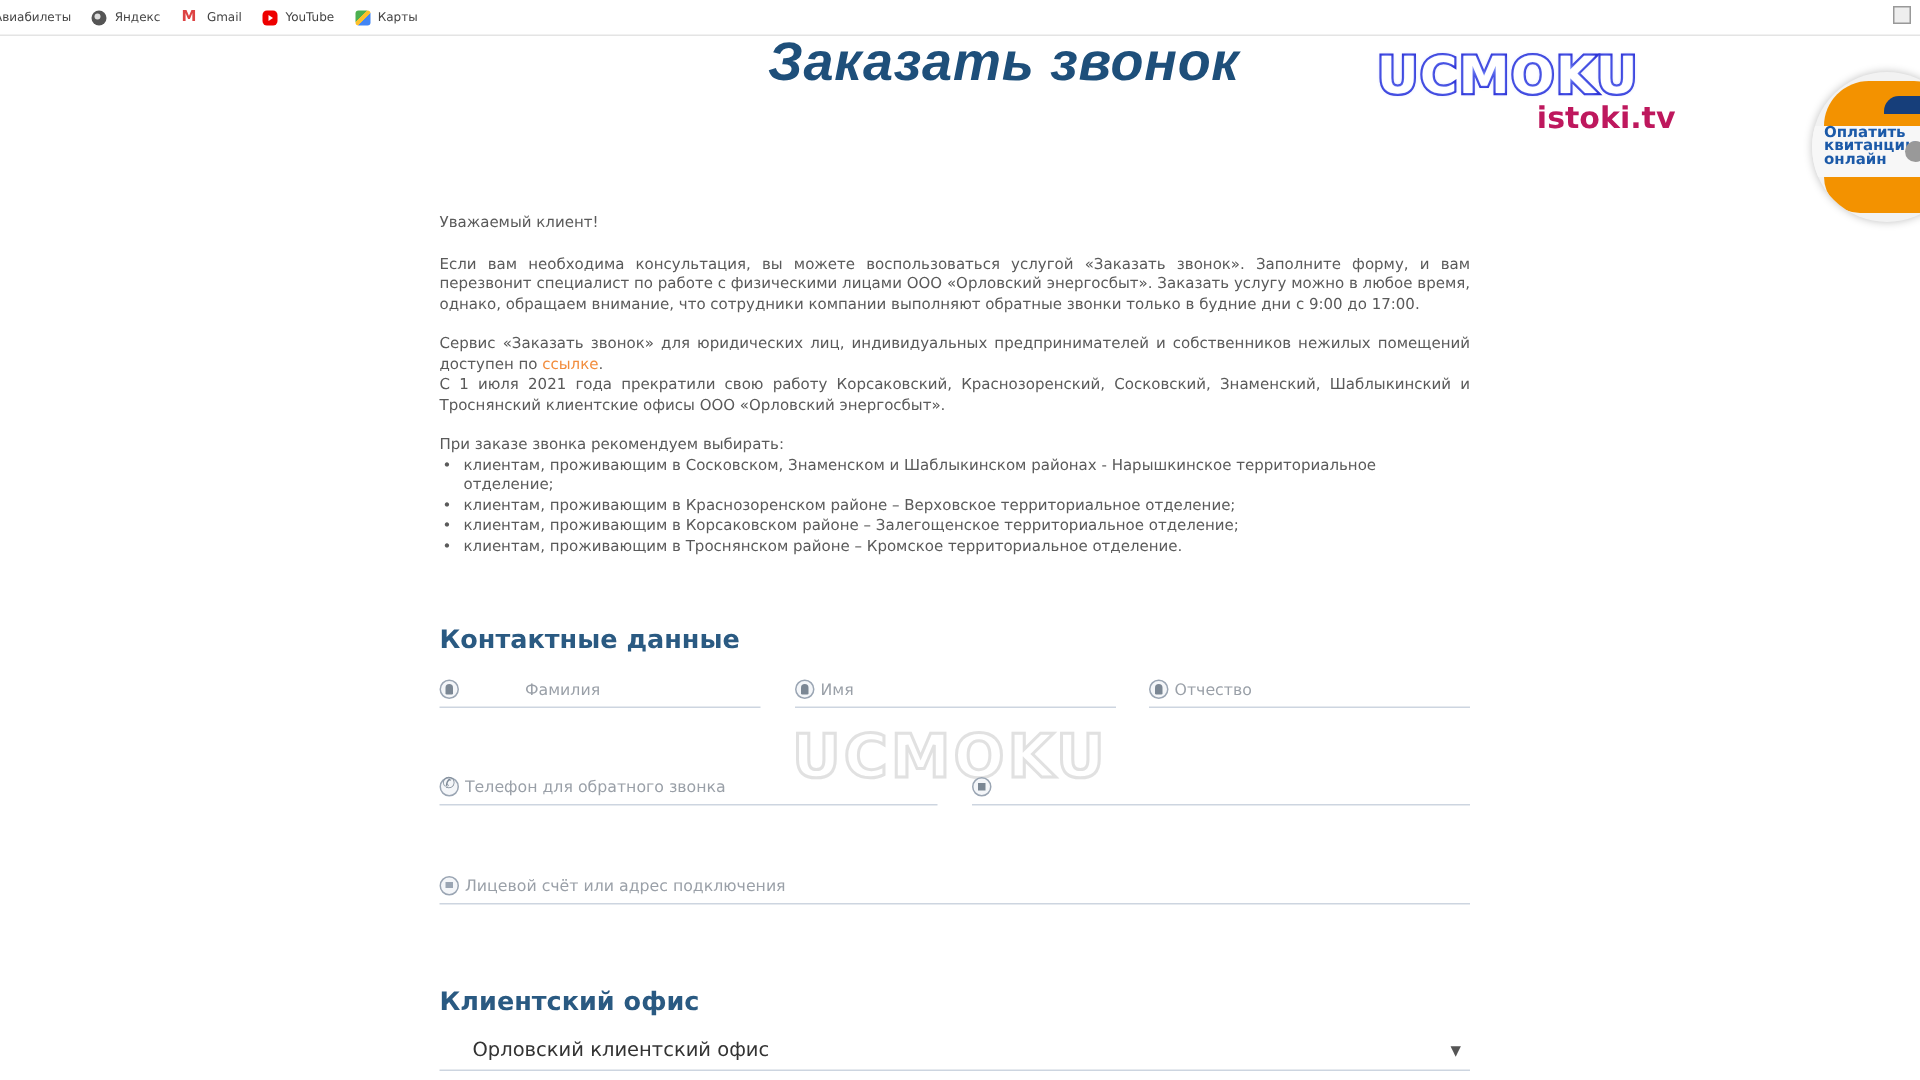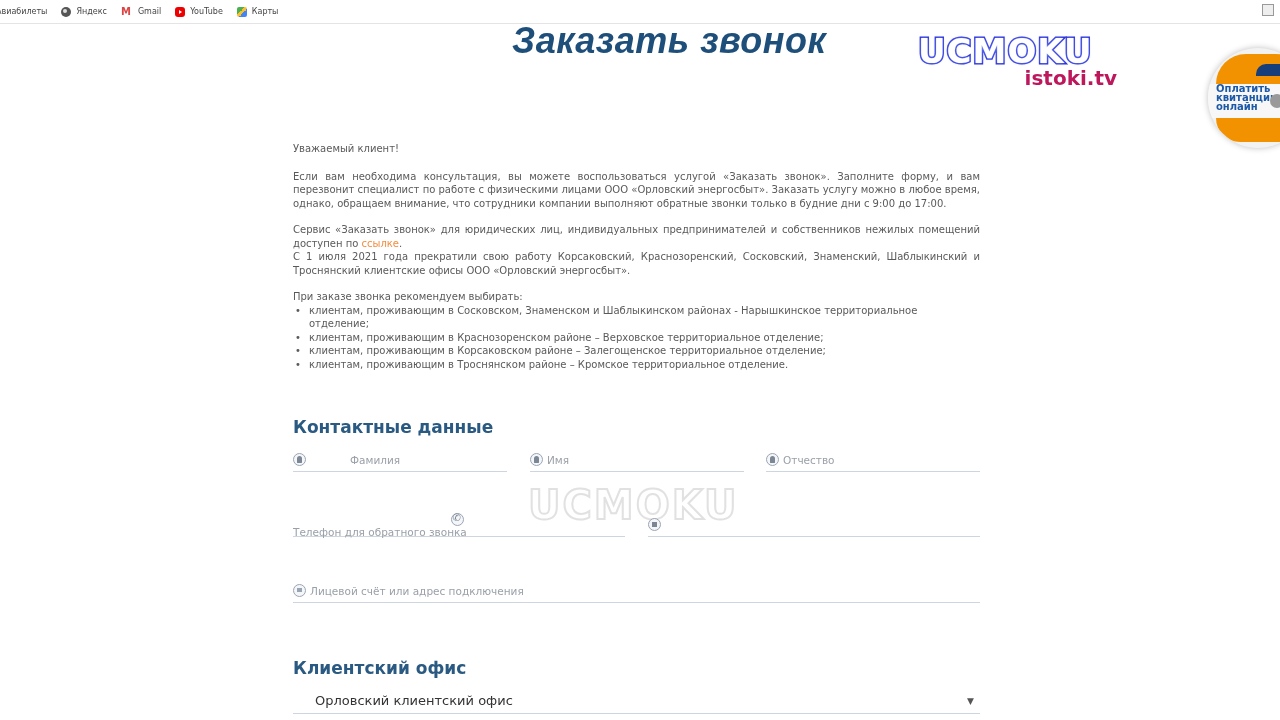--- a/index.html
+++ b/index.html
@@ -53,21 +53,21 @@
     .ic-person::after { content: ""; position: absolute; left: 3px; top: 2px; width: 5px; height: 7px; background: #7b8794; border-radius: 3px 3px 1px 1px; }
     .ic-phone::after { content: "✆"; position: absolute; left: 1px; top: -2px; font-size: 10px; color: #7b8794; }
     .ic-mail::after { content: ""; position: absolute; left: 3px; top: 3px; width: 5px; height: 5px; background: #7b8794; }
     .ic-doc::after { content: ""; position: absolute; left: 3px; top: 5px; width: 5px; height: 2px; background: #9aa5b3; box-shadow: 0 -2px 0 #9aa5b3; }
     .field input { border: none; outline: none; background: transparent; font-family: "DejaVu Sans", sans-serif; font-size: 10.5px; color: #555; width: 100%; }
     .field input::placeholder { color: #9aa0a8; }
 
     .f-surname { left: 293px; top: 448px; width: 214px; gap: 40px; }
     .f-name { left: 530px; top: 448px; width: 214px; }
     .f-patronymic { left: 766px; top: 448px; width: 214px; }
-    .f-phone { left: 293px; top: 513px; width: 332px; flex-direction: column; }
+    .f-phone { left: 293px; top: 513px; width: 332px; }
     .f-email { left: 648px; top: 513px; width: 332px; }
     .f-account { left: 293px; top: 579px; width: 687px; }
 
     .watermark { position: absolute; left: 528px; top: 482px; font-family: "DejaVu Sans", sans-serif; font-weight: bold; font-size: 40px; letter-spacing: 2px; color: rgba(255,255,255,0.0);
       -webkit-text-stroke: 2px rgba(200,200,200,0.55); pointer-events: none; }
 
     .select { position: absolute; left: 293px; top: 688px; width: 687px; height: 26px; border-bottom: 1.5px solid #cdd5e0; display: flex; align-items: center; justify-content: space-between; padding-left: 22px; padding-right: 6px; font-size: 13px; color: #333; cursor: pointer; gap: 25px; }
     .chev { font-size: 9px; color: #555; }
   </style>
 </head>

